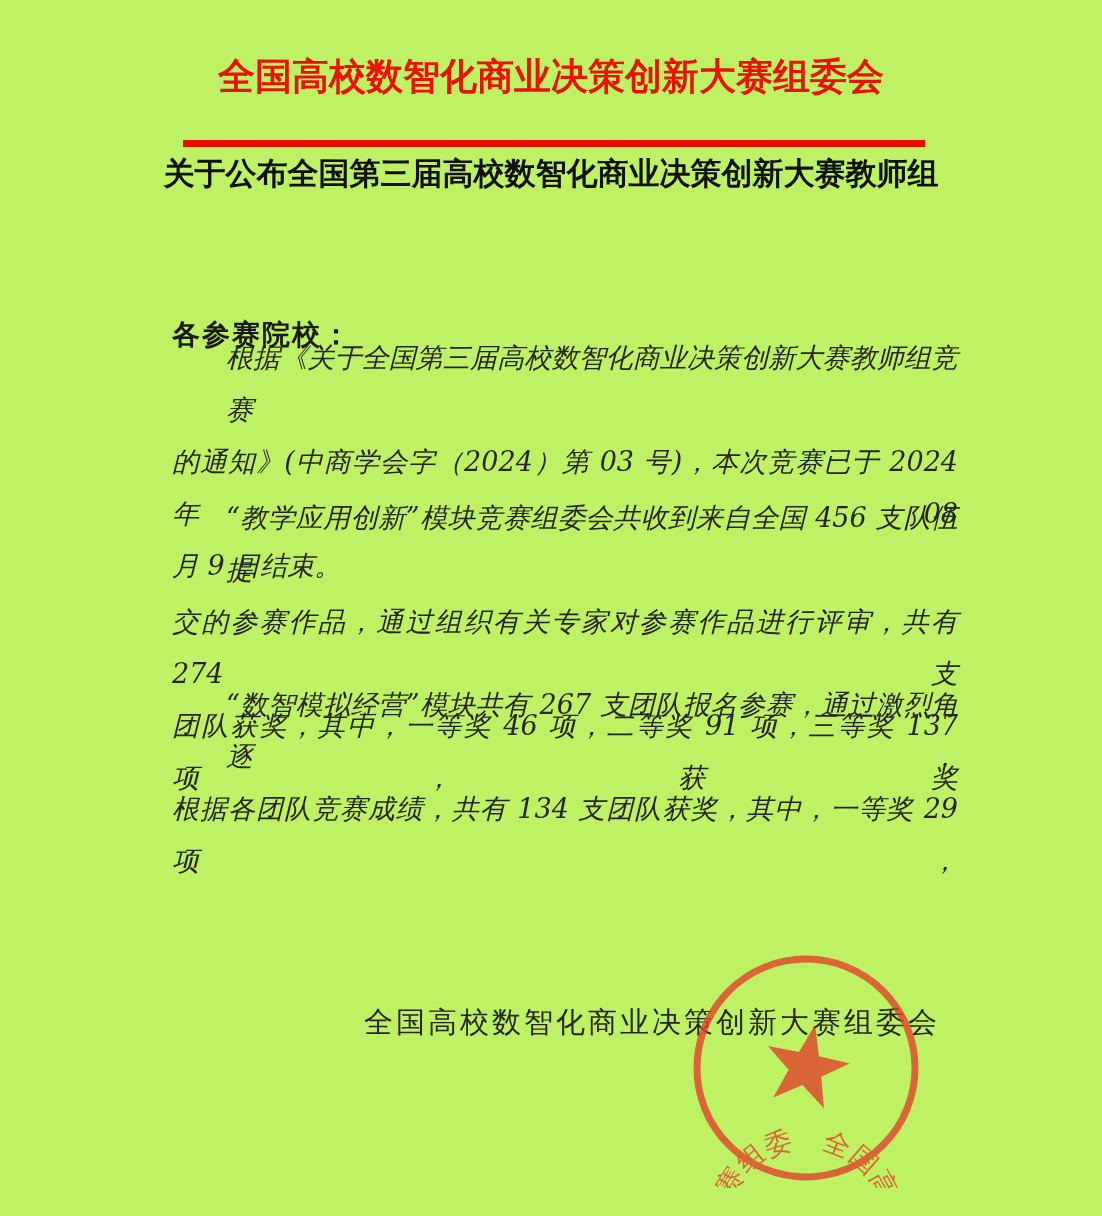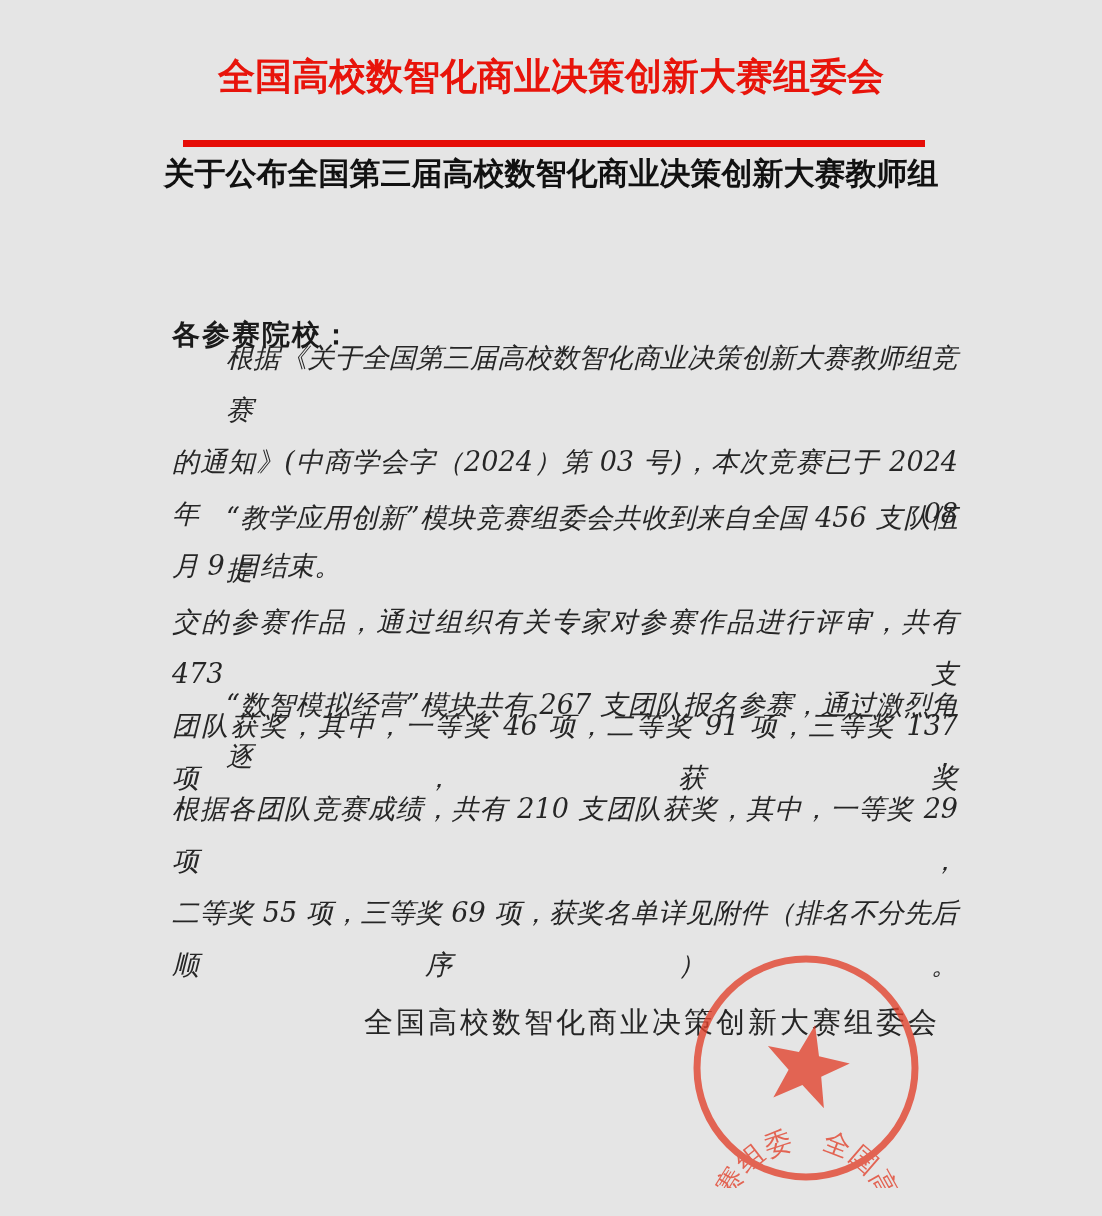--- a/index.html
+++ b/index.html
@@ -1,19 +1,19 @@
 <!DOCTYPE html>
 <html><head>
 <meta charset="utf-8">
 <style>
   html,body{margin:0;padding:0;background:#ffffff;}
   .page{
     position:relative;
     width:1102px;height:1216px;
-    background:#e5e5e5;
+    background:#bef264;
     overflow:hidden;
     font-family:"DejaVu Serif","Liberation Serif",serif;
     color:#222;
   }
   .org-title{
     position:absolute;top:56px;left:0;width:1102px;
     text-align:center;
     font-family:"DejaVu Sans","Liberation Sans",sans-serif;
     font-weight:bold;
     font-size:37px;line-height:1.15;
@@ -85,28 +85,27 @@
   <div class="salutation">各参赛院校：</div>
 
   <div class="para para-1">
     <div class="line indent fill">根据《关于全国第三届高校数智化商业决策创新大赛教师组竞赛</div>
     <div class="line fill">的通知》(中商学会字（2024）第 03 号)，本次竞赛已于 2024 年 08</div>
     <div class="line">月 9 日结束。</div>
   </div>
 
   <div class="para para-2">
     <div class="line indent fill">“教学应用创新”模块竞赛组委会共收到来自全国 456 支队伍提</div>
-    <div class="line fill">交的参赛作品，通过组织有关专家对参赛作品进行评审，共有 473 支</div>
+    <div class="line fill">交的参赛作品，通过组织有关专家对参赛作品进行评审，共有 274 支</div>
     <div class="line fill">团队获奖，其中，一等奖 46 项，二等奖 91 项，三等奖 137 项，获奖</div>
   </div>
 
   <div class="para para-3">
     <div class="line indent fill">“数智模拟经营”模块共有 267 支团队报名参赛，通过激烈角逐，</div>
-    <div class="line fill">根据各团队竞赛成绩，共有 210 支团队获奖，其中，一等奖 29 项，</div>
-    <div class="line fill">二等奖 55 项，三等奖 69 项，获奖名单详见附件（排名不分先后顺序）。</div>
+    <div class="line fill">根据各团队竞赛成绩，共有 134 支团队获奖，其中，一等奖 29 项，</div>
   </div>
 
   <div class="sig-line">全国高校数智化商业决策创新大赛组委会</div>
 
   <svg class="stamp" viewBox="0 0 240 240" xmlns="http://www.w3.org/2000/svg">
     <circle cx="120" cy="120" r="109" fill="none" stroke="#e2402b" stroke-width="7"></circle>
     <polygon points="129.1,77.0 133.0,108.3 163.8,115.4 135.2,128.8 137.9,160.2 116.4,137.1 87.3,149.4 102.6,121.8 81.9,98.0 112.9,104.0" fill="#e2402b"></polygon>
     <defs>
       <path id="stampArc" d="M 120,200 A 80,80 0 1,1 119.9,200" fill="none"></path>
     </defs>

